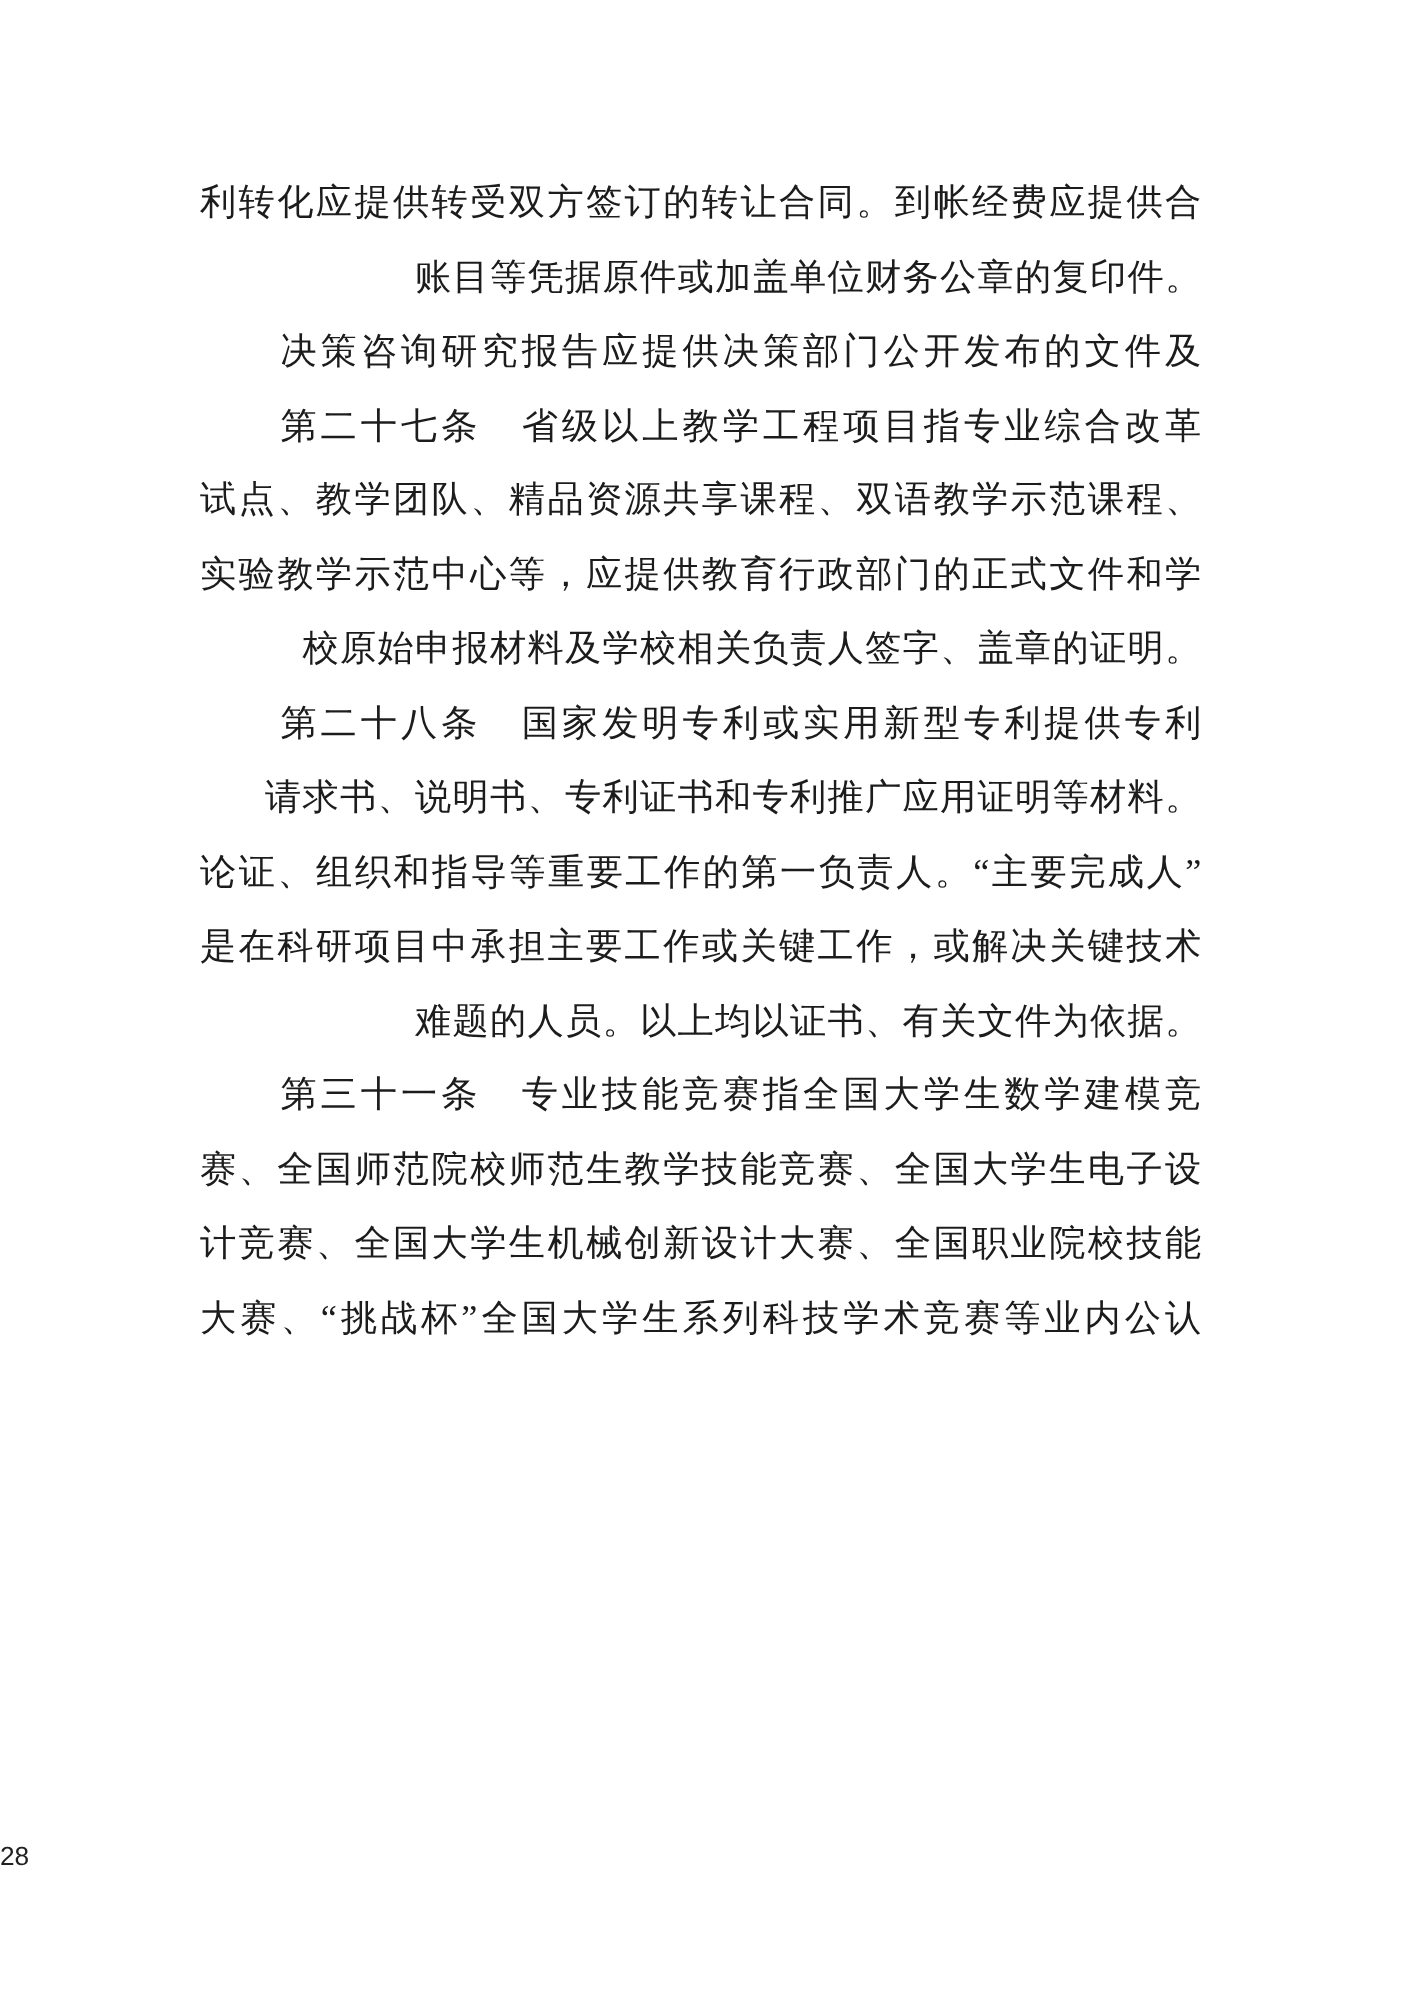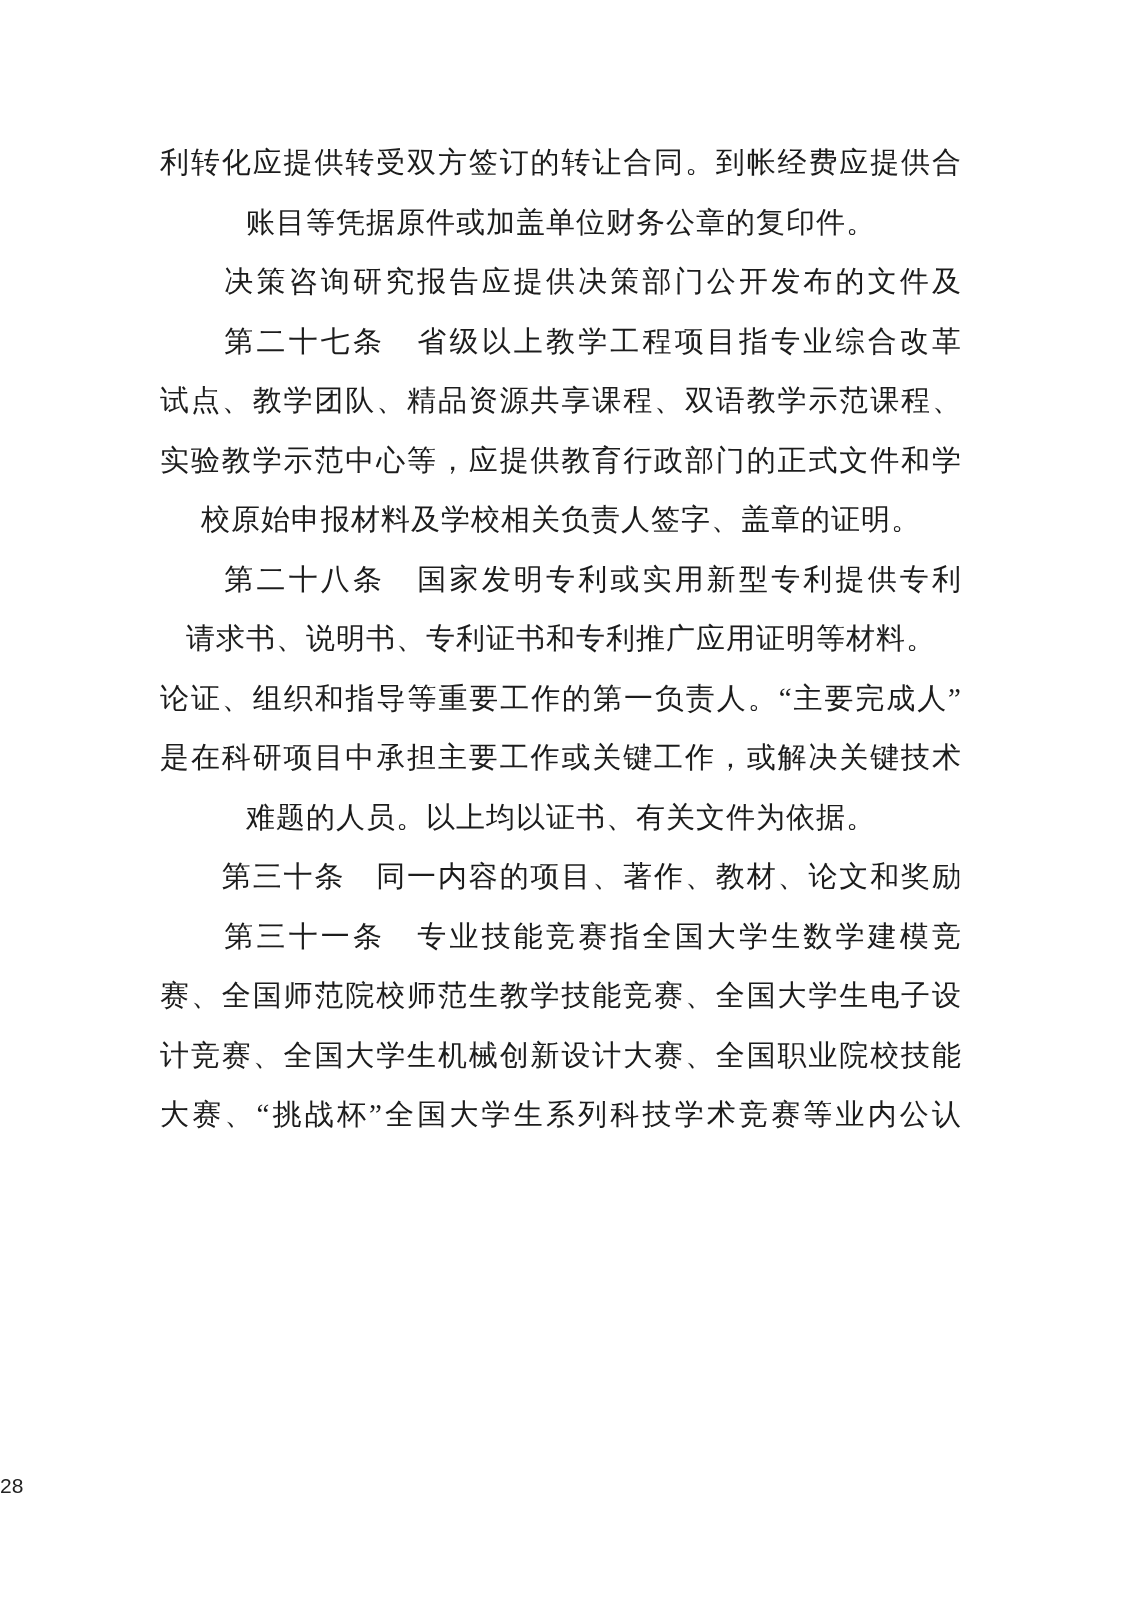--- a/index.html
+++ b/index.html
@@ -20,21 +20,21 @@
     position: absolute;
     left: 160px;
     top: 133px;
     width: 802px;
   }
   .line {
     font-size: 29px;
     line-height: 59.5px;
     height: 59.5px;
     letter-spacing: 1px;
-    text-align: center;
+    text-align: right;
     color: #1c1c1c;
   }
   .line.fill {
     text-align: justify;
     text-align-last: justify;
     text-justify: inter-character;
   }
   .page-number {
     position: absolute;
     top: 1472px;
@@ -62,21 +62,20 @@
     <div class="line fill">实验教学示范中心等，应提供教育行政部门的正式文件和学</div>
     <div class="line">校原始申报材料及学校相关负责人签字、盖章的证明。</div>
 
     <div class="line fill">　　第二十八条　国家发明专利或实用新型专利提供专利</div>
     <div class="line">请求书、说明书、专利证书和专利推广应用证明等材料。</div>
 
     <div class="line fill">论证、组织和指导等重要工作的第一负责人。“主要完成人”</div>
     <div class="line fill">是在科研项目中承担主要工作或关键工作，或解决关键技术</div>
     <div class="line">难题的人员。以上均以证书、有关文件为依据。</div>
 
-    <div class="line fill">　　第三十条　同一内容的项目、著作、教材、论文和奖励</div>
 
     <div class="line fill">　　第三十一条　专业技能竞赛指全国大学生数学建模竞</div>
     <div class="line fill">赛、全国师范院校师范生教学技能竞赛、全国大学生电子设</div>
     <div class="line fill">计竞赛、全国大学生机械创新设计大赛、全国职业院校技能</div>
     <div class="line fill">大赛、“挑战杯”全国大学生系列科技学术竞赛等业内公认</div>
 
   </div>
 
   <div class="page-number">28</div>
 </div>

